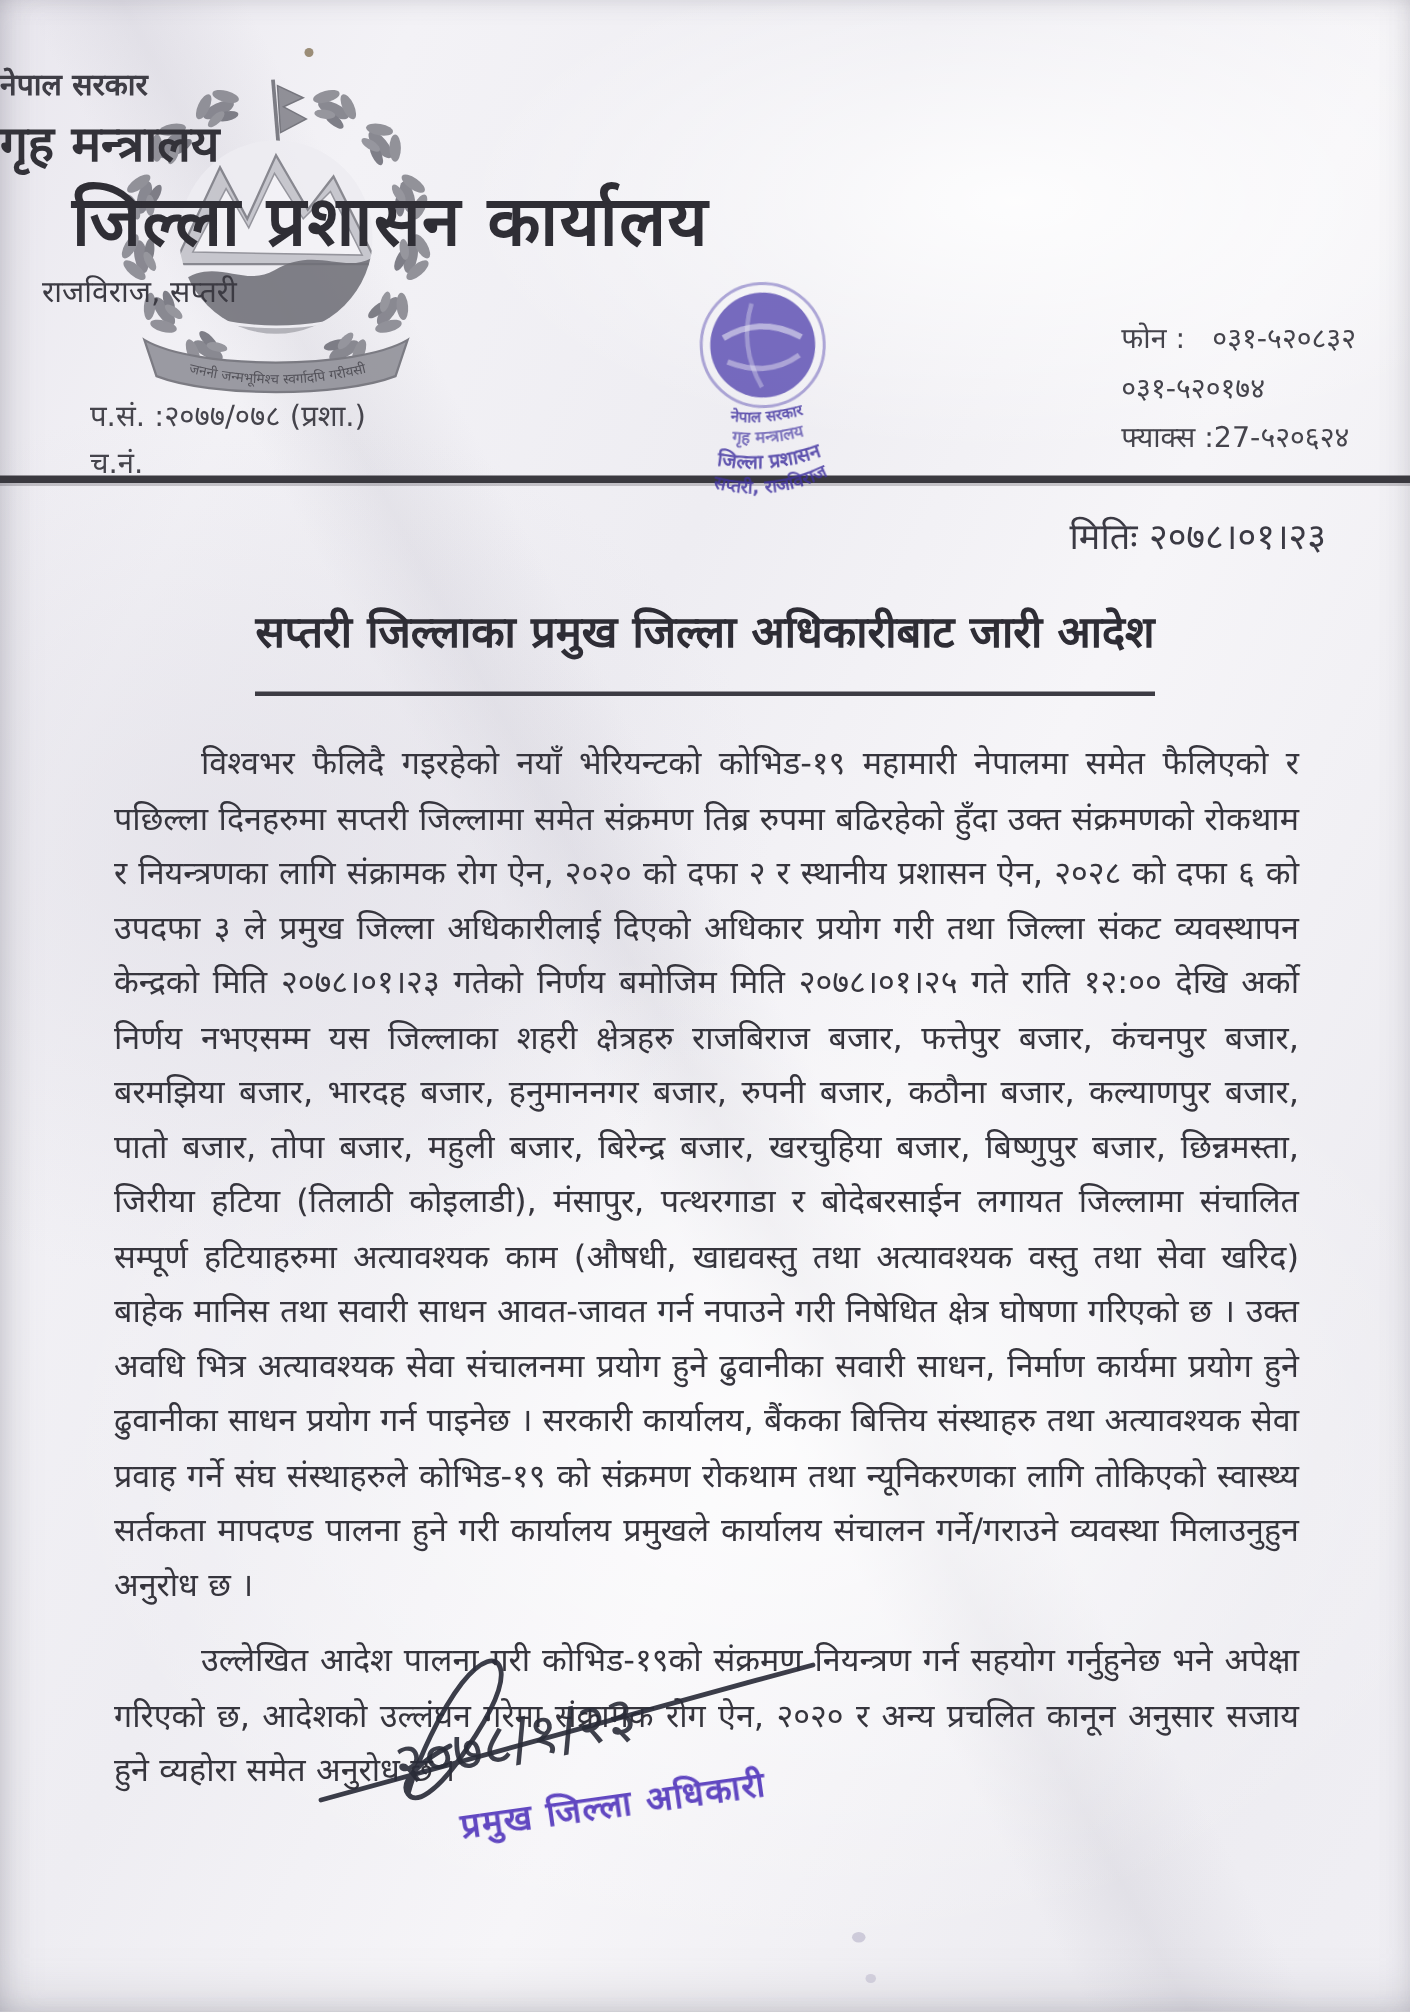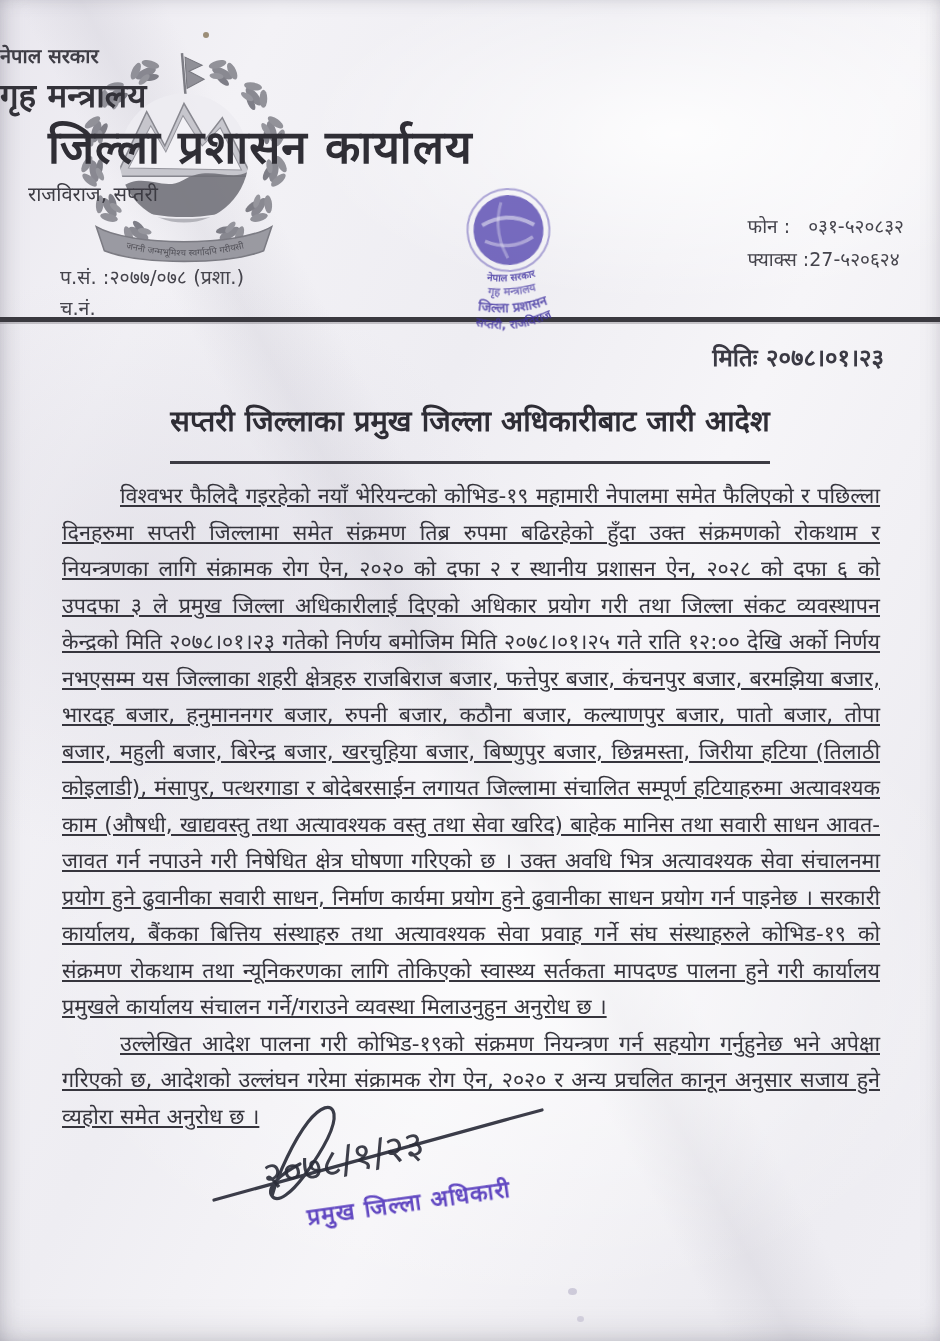--- a/index.html
+++ b/index.html
@@ -31,27 +31,27 @@
   .gov{position:absolute;left:0;right:10px;top:42px;font-size:20px;font-weight:600;color:#3f3e46;}
   .ministry{position:absolute;left:0;right:20px;top:72px;font-size:33px;font-weight:bold;color:#333239;}
   .office{position:absolute;left:0;right:0;top:114px;font-size:46px;font-weight:bold;color:#2f2e35;letter-spacing:1px;padding-left:48px;}
   .location{position:absolute;left:0;right:60px;top:180px;font-size:20px;font-weight:500;color:#3c3b43;margin-left:28px;}
   .round-stamp{position:absolute;left:424px;top:180px;width:172px;height:158px;opacity:.82;transform:rotate(-3deg);filter:blur(.3px);z-index:3;}
   .contact{position:absolute;right:36px;top:210px;font-size:19px;line-height:33px;color:#45444c;font-weight:500;}
   .refblock{position:absolute;left:60px;top:262px;font-size:19.5px;line-height:31px;color:#45444c;font-weight:500;}
   .rule{position:absolute;left:0;right:0;top:317px;height:5px;background:#3a393f;box-shadow:0 2px 0 rgba(58,57,63,.25);}
 
   
-  .dateline{position:absolute;right:56px;top:340px;font-size:24px;font-weight:700;color:#3b3a44;}
+  .dateline{position:absolute;right:56px;top:340px;font-size:24px;font-weight:400;color:#3b3a44;}
   .titlewrap{position:absolute;left:0;right:0;top:400px;text-align:center;}
   .title{display:inline-block;font-size:29px;font-weight:bold;color:#2e2d35;
          border-bottom:3px solid #3c3b43;padding-bottom:22px;}
   .body{position:absolute;left:62px;top:478px;width:818px;
         font-size:21.5px;line-height:36.5px;text-align:justify;color:#36353d;}
-  .body p{margin:0;text-indent:58px;text-decoration:underline;}
+  .body p{margin:14px;text-indent:58px;}
 
   
   .sig{position:absolute;left:208px;top:1078px;width:340px;height:145px;z-index:4;}
   .cdo-stamp{position:absolute;left:306px;top:1186px;z-index:4;
              color:#5a3fbf;font-size:23px;font-weight:bold;letter-spacing:1px;
              transform:rotate(-8deg);filter:blur(.35px);opacity:.95;}
   .stamp-ink{fill:#4636a8;}
   .stamp-text{fill:#4032a0;font-weight:bold;}
 </style>
 </head>
@@ -145,20 +145,21 @@
     <text class="stamp-text" font-size="12" text-anchor="middle">
       <textPath href="#arc4" startOffset="50%">सप्तरी, राजविराज</textPath>
     </text>
   </svg>
 
   <div class="contact">
     <div>
       <span>फोन :</span>&nbsp;&nbsp;
       <span>०३१-५२०८३२</span>
     </div>
+    <div>०३१-५२०१७४</div>
     <div>
       <span>फ्याक्स :</span><span>27-५२०६२४</span>
     </div>
   </div>
 
   <div class="refblock">
     <div>प.सं. :२०७७/०७८ (प्रशा.)</div>
     <div>च.नं.</div>
   </div>
 

